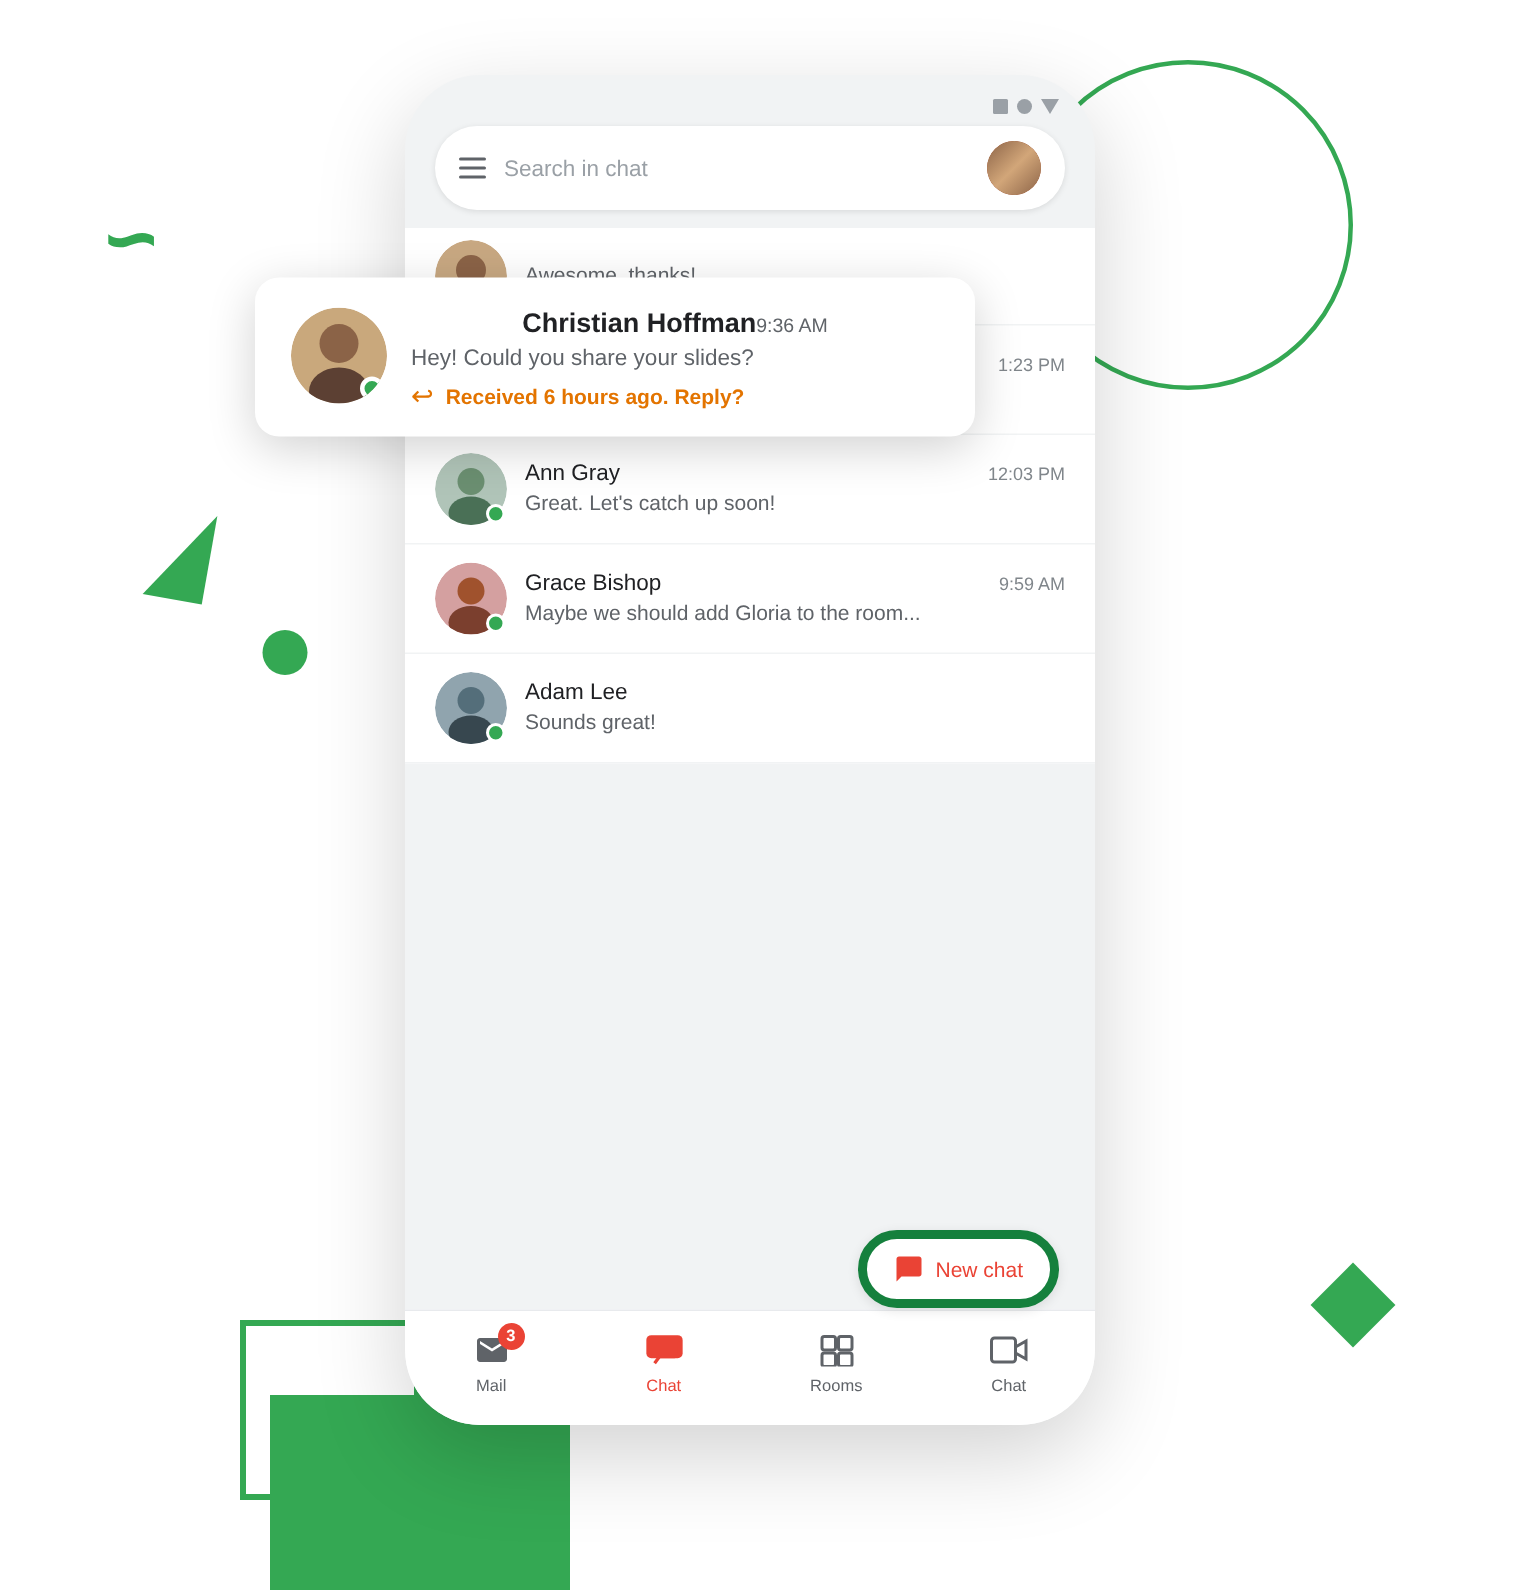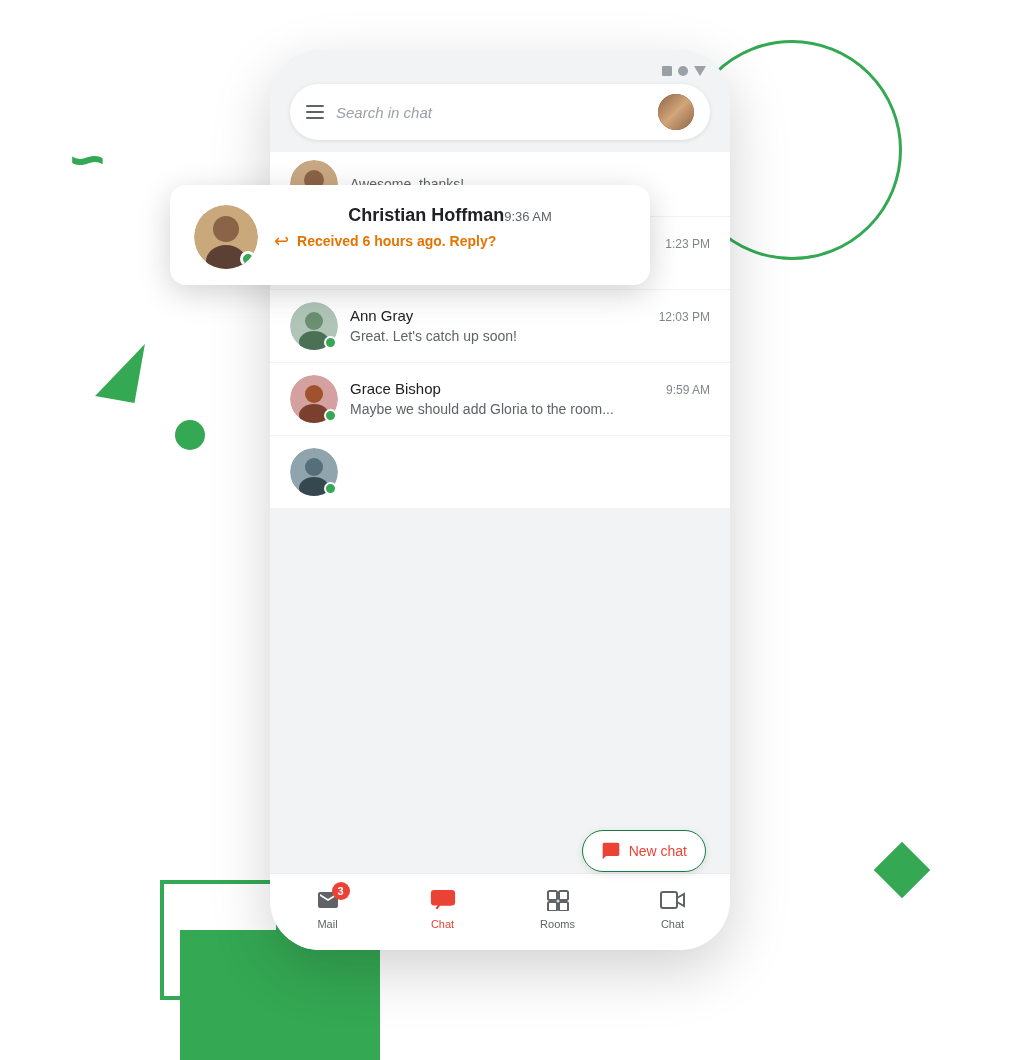--- a/index.html
+++ b/index.html
@@ -123,21 +123,20 @@
     
     .search-bar {
       margin: 0 20px 12px 20px;
       background: #fff;
       border-radius: 30px;
       display: flex;
       align-items: center;
       padding: 10px 16px;
       gap: 12px;
       box-shadow: 0 1px 4px rgba(0,0,0,0.1);
-      font-style: italic;
     }
     .hamburger-icon {
       display: flex;
       flex-direction: column;
       gap: 4px;
       cursor: pointer;
     }
     .hamburger-icon span {
       display: block;
       width: 18px;
@@ -316,21 +315,21 @@
       justify-content: center;
       font-weight: 600;
     }
 
     
     .new-chat-btn {
       position: absolute;
       bottom: 78px;
       right: 24px;
       background: #fff;
-      border: 1px solid #15803d;
+      border: 6px solid #15803d;
       border-radius: 30px;
       padding: 10px 18px;
       display: flex;
       align-items: center;
       gap: 8px;
       cursor: pointer;
       box-shadow: 0 2px 8px rgba(0,0,0,0.1);
       z-index: 5;
     }
     .new-chat-text {
@@ -524,20 +523,26 @@
     <div class="chat-item">
       <div class="avatar-wrap">
         <div class="avatar-circle">
           <svg viewBox="0 0 48 48">
               <circle cx="24" cy="24" r="24" fill="#90a4ae"></circle>
               <circle cx="24" cy="19" r="9" fill="#546e7a"></circle>
               <ellipse cx="24" cy="40" rx="15" ry="11" fill="#37474f"></ellipse>
             </svg>
         </div>
         <div class="online-dot"></div>
+      </div>
+      <div class="chat-content">
+        <div class="chat-header">
+          <span class="chat-name">Adam Lee</span>
+        </div>
+        <span class="chat-msg">Sounds great!</span>
       </div>
     </div>
 
   </div>
 
   <div class="new-chat-btn">
     <svg width="20" height="20" viewBox="0 0 24 24" fill="none">
       <path d="M20 2H4C2.9 2 2 2.9 2 4v18l4-4h14c1.1 0 2-.9 2-2V4c0-1.1-.9-2-2-2z" fill="#ea4335"></path>
     </svg>
     <span class="new-chat-text">New chat</span>
@@ -599,18 +604,19 @@
         <ellipse cx="32" cy="56" rx="20" ry="16" fill="#5c4033"></ellipse>
       </svg>
       <div class="notif-online"></div>
     </div>
   </div>
   <div class="notif-content">
     <div class="notif-top">
       <span class="notif-name">Christian Hoffman</span>
       <span class="notif-time">9:36 AM</span>
     </div>
+    <div class="notif-msg">Hey! Could you share your slides?</div>
     <div class="notif-action">
       <span class="reply-icon">↩</span>
       <span class="notif-action-text">Received 6 hours ago. Reply?</span>
     </div>
   </div>
 </div>
 
 </body></html>

